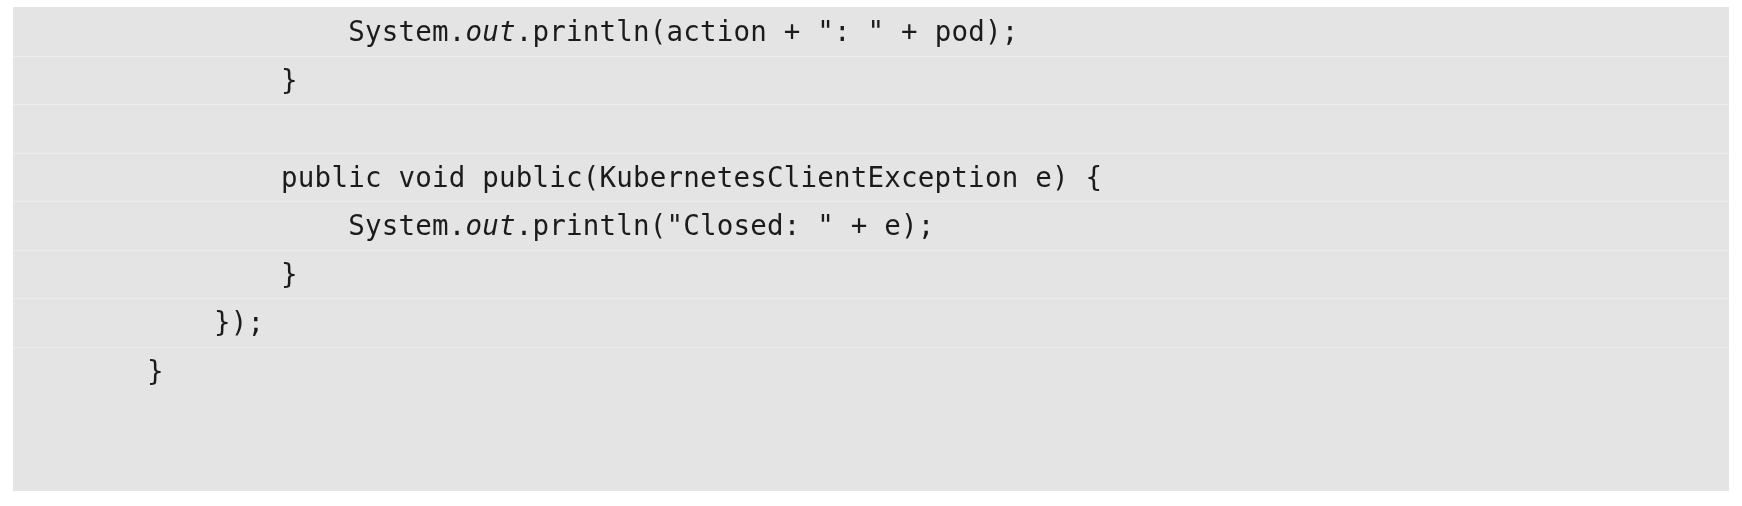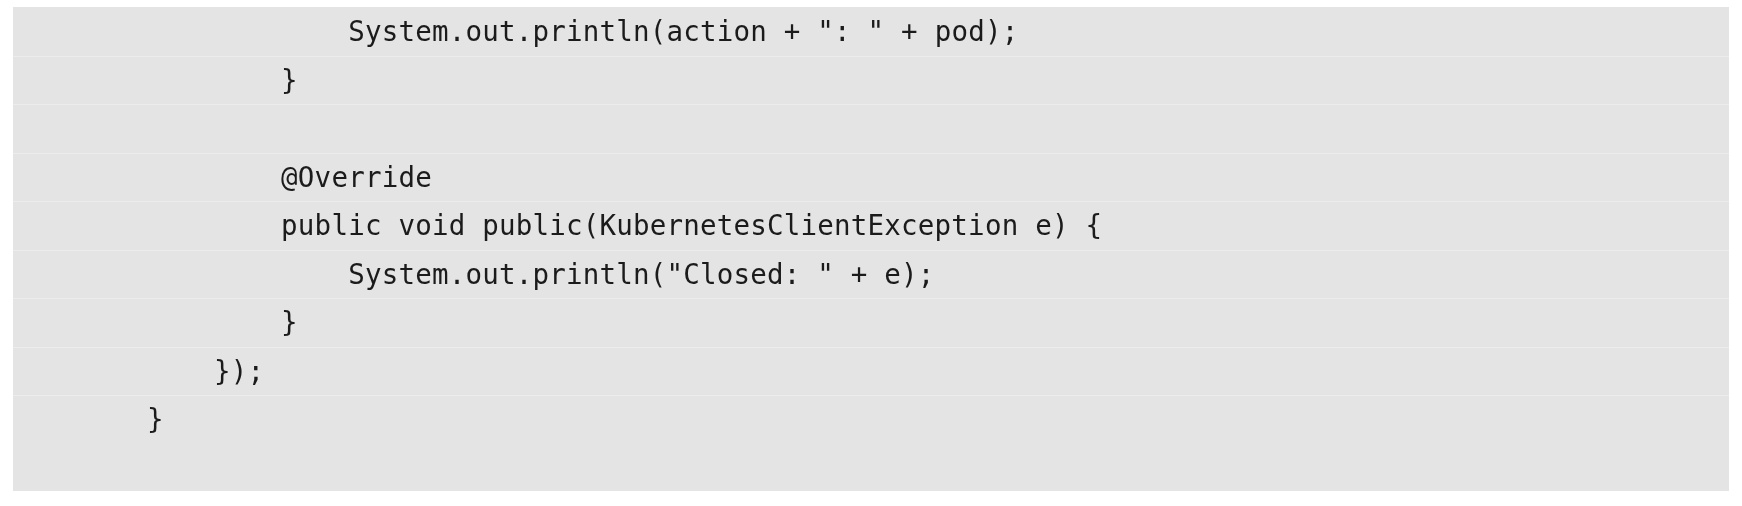--- a/index.html
+++ b/index.html
@@ -48,31 +48,31 @@
     background: #ededed;
     opacity: 0.85;
   }
   .code-line.no-rule::before { display: none; }
 
   .code-text {
     display: inline-block;
     padding-left: 0;
   }
   .ital {
+    font-style: italic;
   }
   .code-line.blank .code-text { color: transparent; }
 </style>
 </head>
 <body>
 
 <div id="page" style="background: rgb(255, 255, 255);">
   <div id="code-block" style="background: rgb(228, 228, 228);">
       <div class="code-line no-rule"><span class="code-text">&nbsp;&nbsp;&nbsp;&nbsp;&nbsp;&nbsp;&nbsp;&nbsp;&nbsp;&nbsp;&nbsp;&nbsp;&nbsp;&nbsp;&nbsp;&nbsp;&nbsp;&nbsp;&nbsp;&nbsp;<span>System.</span><span class="ital">out</span><span>.println(action + ": " + pod);</span></span></div>
       <div class="code-line"><span class="code-text">&nbsp;&nbsp;&nbsp;&nbsp;&nbsp;&nbsp;&nbsp;&nbsp;&nbsp;&nbsp;&nbsp;&nbsp;&nbsp;&nbsp;&nbsp;&nbsp;<span>}</span></span></div>
       <div class="code-line blank"><span class="code-text">&nbsp;</span></div>
-      <div class="code-line"><span class="code-text">&nbsp;&nbsp;&nbsp;&nbsp;&nbsp;&nbsp;&nbsp;&nbsp;&nbsp;&nbsp;&nbsp;&nbsp;&nbsp;&nbsp;&nbsp;&nbsp;<span>@Override</span></span></div>
       <div class="code-line"><span class="code-text">&nbsp;&nbsp;&nbsp;&nbsp;&nbsp;&nbsp;&nbsp;&nbsp;&nbsp;&nbsp;&nbsp;&nbsp;&nbsp;&nbsp;&nbsp;&nbsp;<span>public void public(KubernetesClientException e) {</span></span></div>
       <div class="code-line"><span class="code-text">&nbsp;&nbsp;&nbsp;&nbsp;&nbsp;&nbsp;&nbsp;&nbsp;&nbsp;&nbsp;&nbsp;&nbsp;&nbsp;&nbsp;&nbsp;&nbsp;&nbsp;&nbsp;&nbsp;&nbsp;<span>System.</span><span class="ital">out</span><span>.println("Closed: " + e);</span></span></div>
       <div class="code-line"><span class="code-text">&nbsp;&nbsp;&nbsp;&nbsp;&nbsp;&nbsp;&nbsp;&nbsp;&nbsp;&nbsp;&nbsp;&nbsp;&nbsp;&nbsp;&nbsp;&nbsp;<span>}</span></span></div>
       <div class="code-line"><span class="code-text">&nbsp;&nbsp;&nbsp;&nbsp;&nbsp;&nbsp;&nbsp;&nbsp;&nbsp;&nbsp;&nbsp;&nbsp;<span>});</span></span></div>
       <div class="code-line"><span class="code-text">&nbsp;&nbsp;&nbsp;&nbsp;&nbsp;&nbsp;&nbsp;&nbsp;<span>}</span></span></div>
     </div>
 </div>
 
 </body></html>

